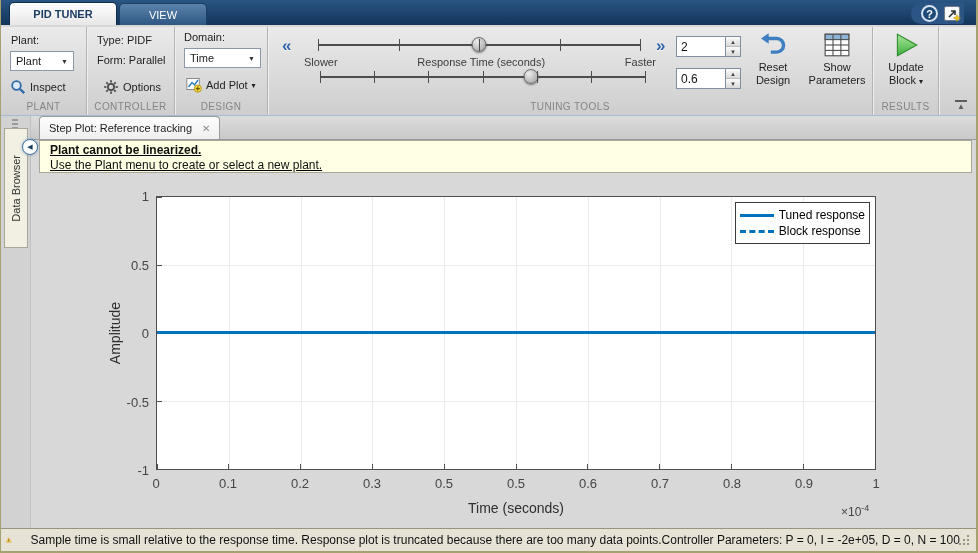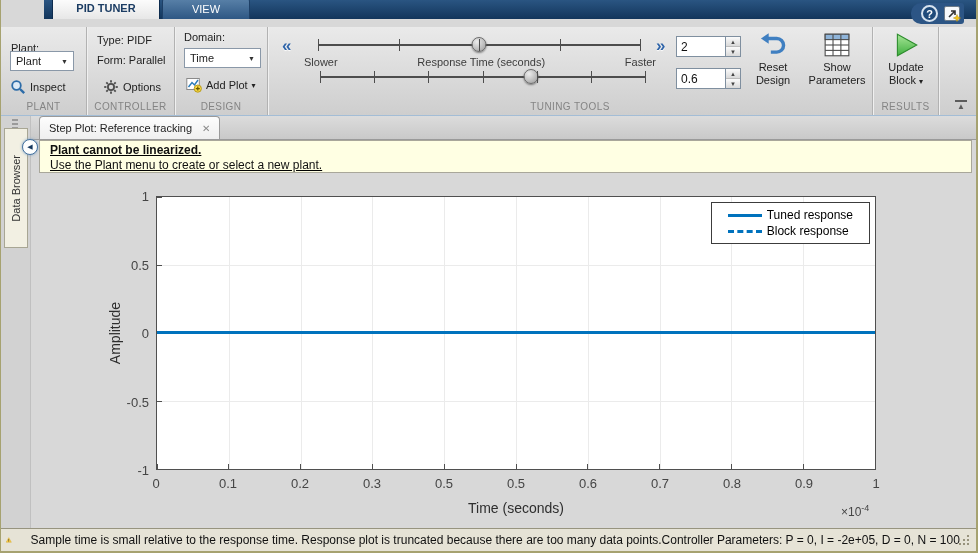--- a/index.html
+++ b/index.html
@@ -4,22 +4,22 @@
 <style>
   * { margin:0; padding:0; box-sizing:border-box; }
   body { font-family:"Liberation Sans", sans-serif; background:#888; }
   .window{
     position:relative; width:978px; height:553px; background:#d8d8d8;
     border-right:2px solid #a6a270; border-bottom:2px solid #a6a270;
     border-left:1px solid #a6a270; overflow:hidden;
     font-family:"Liberation Sans", sans-serif;
   }
   
-  .titlebar{position:absolute; left:0; top:0; right:0; height:19px;
-    background:linear-gradient(#2a5582,#12355b);margin-left:43px;}
+  .titlebar{position:absolute; left:0; top:0; right:0; height:25px;
+    background:linear-gradient(#2a5582,#12355b);}
   .apptab{position:absolute; bottom:0; height:23px; line-height:23px; text-align:center;
     font-size:11px; border-radius:5px 5px 0 0; cursor:default;}
   .apptab.active{left:8px; width:108px; background:linear-gradient(#ffffff,#e7e7e7);
     color:#1b3c63; font-weight:bold; border:1px solid #0e2c4e; border-bottom:none;}
   .apptab.blue{left:118px; width:88px; height:22px; line-height:22px;
     background:linear-gradient(#5b83aa,#2e5784); color:#fff; border:1px solid #1d3f66; border-bottom:none;}
   .title-icons{position:absolute; right:12px; top:3px; height:21px; display:flex; gap:6px; align-items:center;
     background:#2c5585; border-radius:10px 3px 3px 10px; padding:0 4px 0 10px;}
   .help-circ{width:17px; height:17px; border-radius:50%; background:#1e4a7a; border:2px solid #d7e3ef;
     color:#fff; font-size:11px; font-weight:bold; text-align:center; line-height:14px;}
@@ -84,21 +84,21 @@
   .warnbar .t1{font-size:12px; font-weight:bold; color:#111; line-height:15px;}
   .warnbar .t2{font-size:12px; color:#111; line-height:14px;}
   .chartarea{position:relative; flex:1; background:#d8d8d8;}
   .plot{position:absolute; left:125px; top:23px; width:720px; height:274px; background:#fff;
     border:1px solid #4f4f4f;}
   .gridv{position:absolute; top:0; bottom:0; width:1px; background:#ebebeb;}
   .gridh{position:absolute; left:0; right:0; height:1px; background:#ebebeb;}
   .tickx{position:absolute; bottom:0; width:1px; height:5px; background:#4f4f4f;}
   .ticky{position:absolute; left:0; width:5px; height:1px; background:#4f4f4f;}
   .seriesline{position:absolute; left:0; right:0;}
-  .legend{position:absolute; right:5px; top:5px; background:#fff; border:1px solid #3c3c3c; padding:4px 16px; z-index:3;}
+  .legend{position:absolute; right:5px; top:5px; background:#fff; border:1px solid #3c3c3c; padding:4px 4px; z-index:3;}
   .lrow{display:flex; align-items:center; height:16px; gap:5px;}
   .lsample{width:34px; height:0;}
   .lname{font-size:12px; color:#000; white-space:nowrap;}
   .xlabels{position:absolute; left:125px; top:303px; width:720px; height:14px;}
   .xlabels span{position:absolute; transform:translateX(-50%); font-size:13px; color:#454545;}
   .ylabels{position:absolute; left:68px; top:23px; width:50px; height:274px;}
   .ylabels span{position:absolute; right:0; transform:translateY(-50%); font-size:13px; color:#454545;}
   .ytitle{position:absolute; left:84px; top:160px; transform:translate(-50%,-50%) rotate(-90deg);
     font-size:14px; color:#2e2e2e; white-space:nowrap;}
   .xtitle{position:absolute; left:485px; top:327px; transform:translateX(-50%); font-size:14px; color:#2e2e2e;}
@@ -129,21 +129,21 @@
           <path d="M4 10 L10 4 M6 4 h4 v4" stroke="#333" stroke-width="1.6" fill="none"></path>
           <polygon points="12,7.5 13.1,10 15.6,11 13.1,12 12,14.5 10.9,12 8.4,11 10.9,10" fill="#f4c418" stroke="#b38f10" stroke-width="0.5"></polygon>
         </svg>
       </div>
     </div>
   </div>
 
   <div class="ribbon">
 
     <div class="rsec" style="width:86px;">
-      <div class="rlbl" style="left:10px; top:15px;">Plant:</div>
+      <div class="rlbl" style="left:10px; top:7px;">Plant:</div>
       <div class="dropdown" style="left:9px; top:24px; width:64px;">
         <span>Plant</span>
         <span class="caret">▼</span>
       </div>
       <div class="flatbtn" style="left:5px; top:50px;">
         <svg class="icon16" viewBox="0 0 16 16">
           <circle cx="6.5" cy="6.5" r="4.3" fill="#ddeaf6" stroke="#2d6ca8" stroke-width="1.8"></circle>
           <line x1="10" y1="10" x2="14.2" y2="14.2" stroke="#2d6ca8" stroke-width="2.4"></line>
         </svg>
         <span>Inspect</span>

